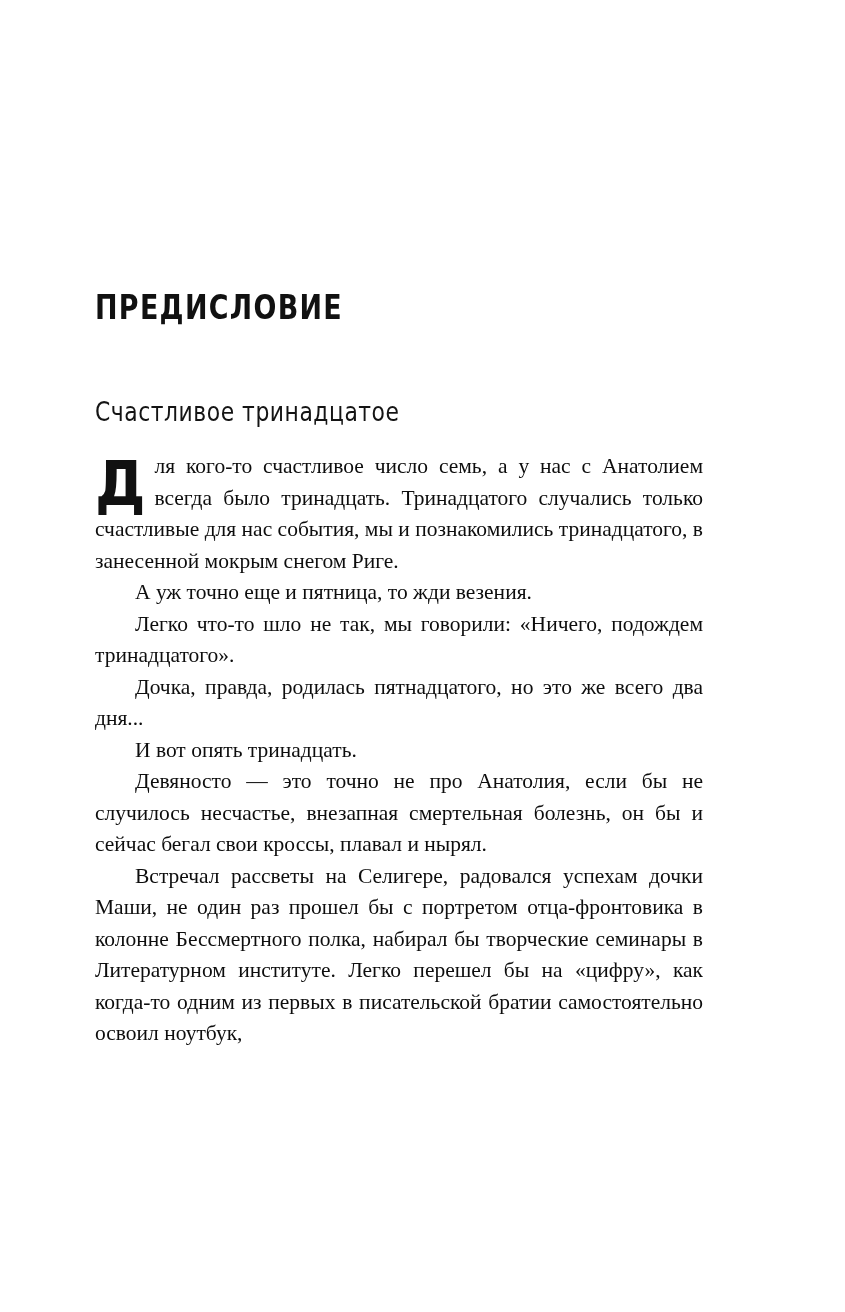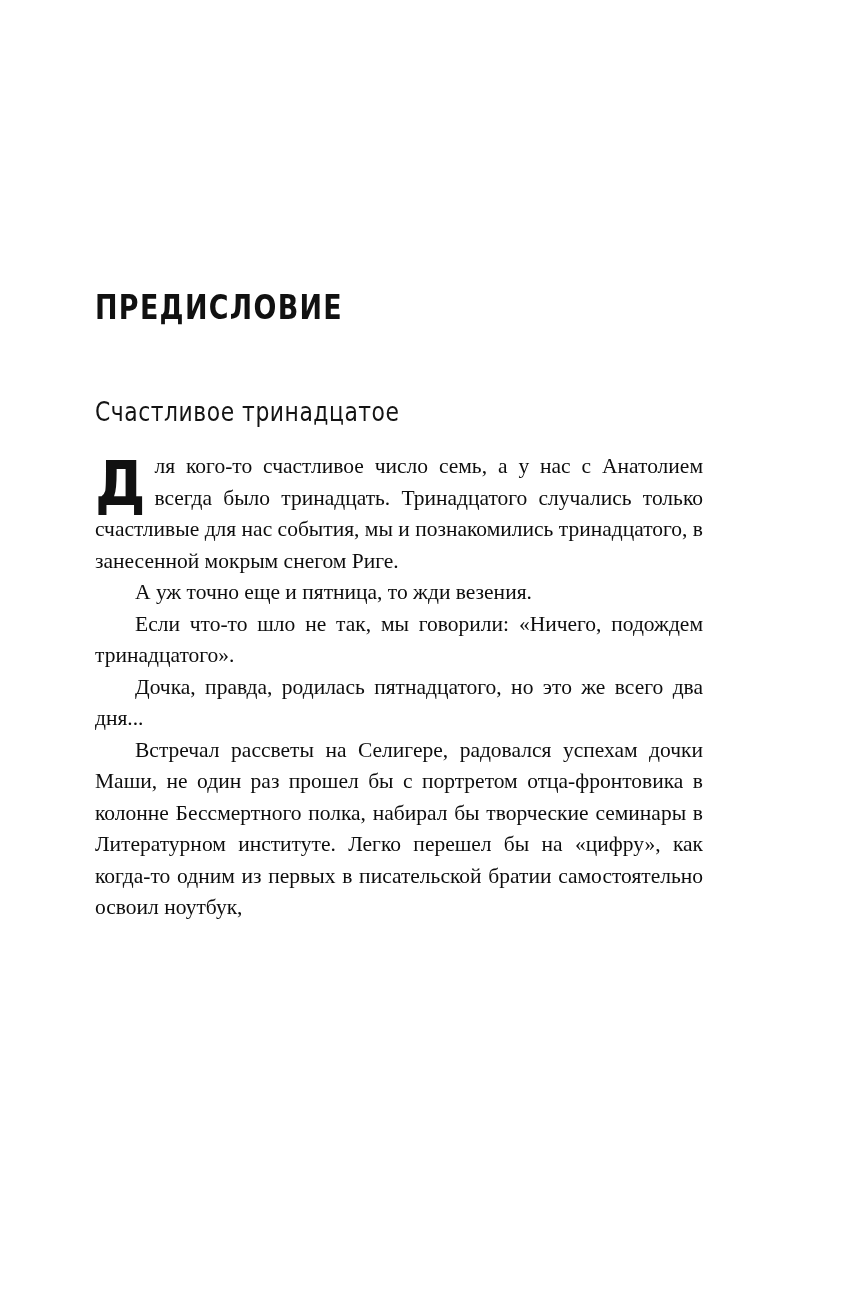--- a/index.html
+++ b/index.html
@@ -70,18 +70,20 @@
 
 <div class="page">
 
   <h1 class="chapter-title">ПРЕДИСЛОВИЕ</h1>
 
   <h2 class="section-title">Счастливое тринадцатое</h2>
 
   <div class="body-text">
     <p class="first"><span class="dropcap">Д</span><span>ля кого-то счастливое число семь, а у нас с Анатолием всегда было тринадцать. Тринадцатого случались только счастливые для нас события, мы и познакомились тринадцатого, в занесенной мокрым снегом Риге.</span></p>
     <p>А уж точно еще и пятница, то жди везения.</p>
-    <p>Если что-то шло не так, мы говорили: «Ничего, подождем тринадцатого».</p>
+    <p>Легко что-то шло не так, мы говорили: «Ничего, подождем тринадцатого».</p>
     <p>Дочка, правда, родилась пятнадцатого, но это же всего два дня...</p>
+    <p>И вот опять тринадцать.</p>
+    <p>Девяносто — это точно не про Анатолия, если бы не случилось несчастье, внезапная смертельная болезнь, он бы и сейчас бегал свои кроссы, плавал и нырял.</p>
     <p>Встречал рассветы на Селигере, радовался успехам дочки Маши, не один раз прошел бы с портретом отца-фронтовика в колонне Бессмертного полка, набирал бы творческие семинары в Литературном институте. Легко перешел бы на «цифру», как когда-то одним из первых в писательской братии самостоятельно освоил ноутбук,</p>
   </div>
 
 </div>
 
 </body></html>

